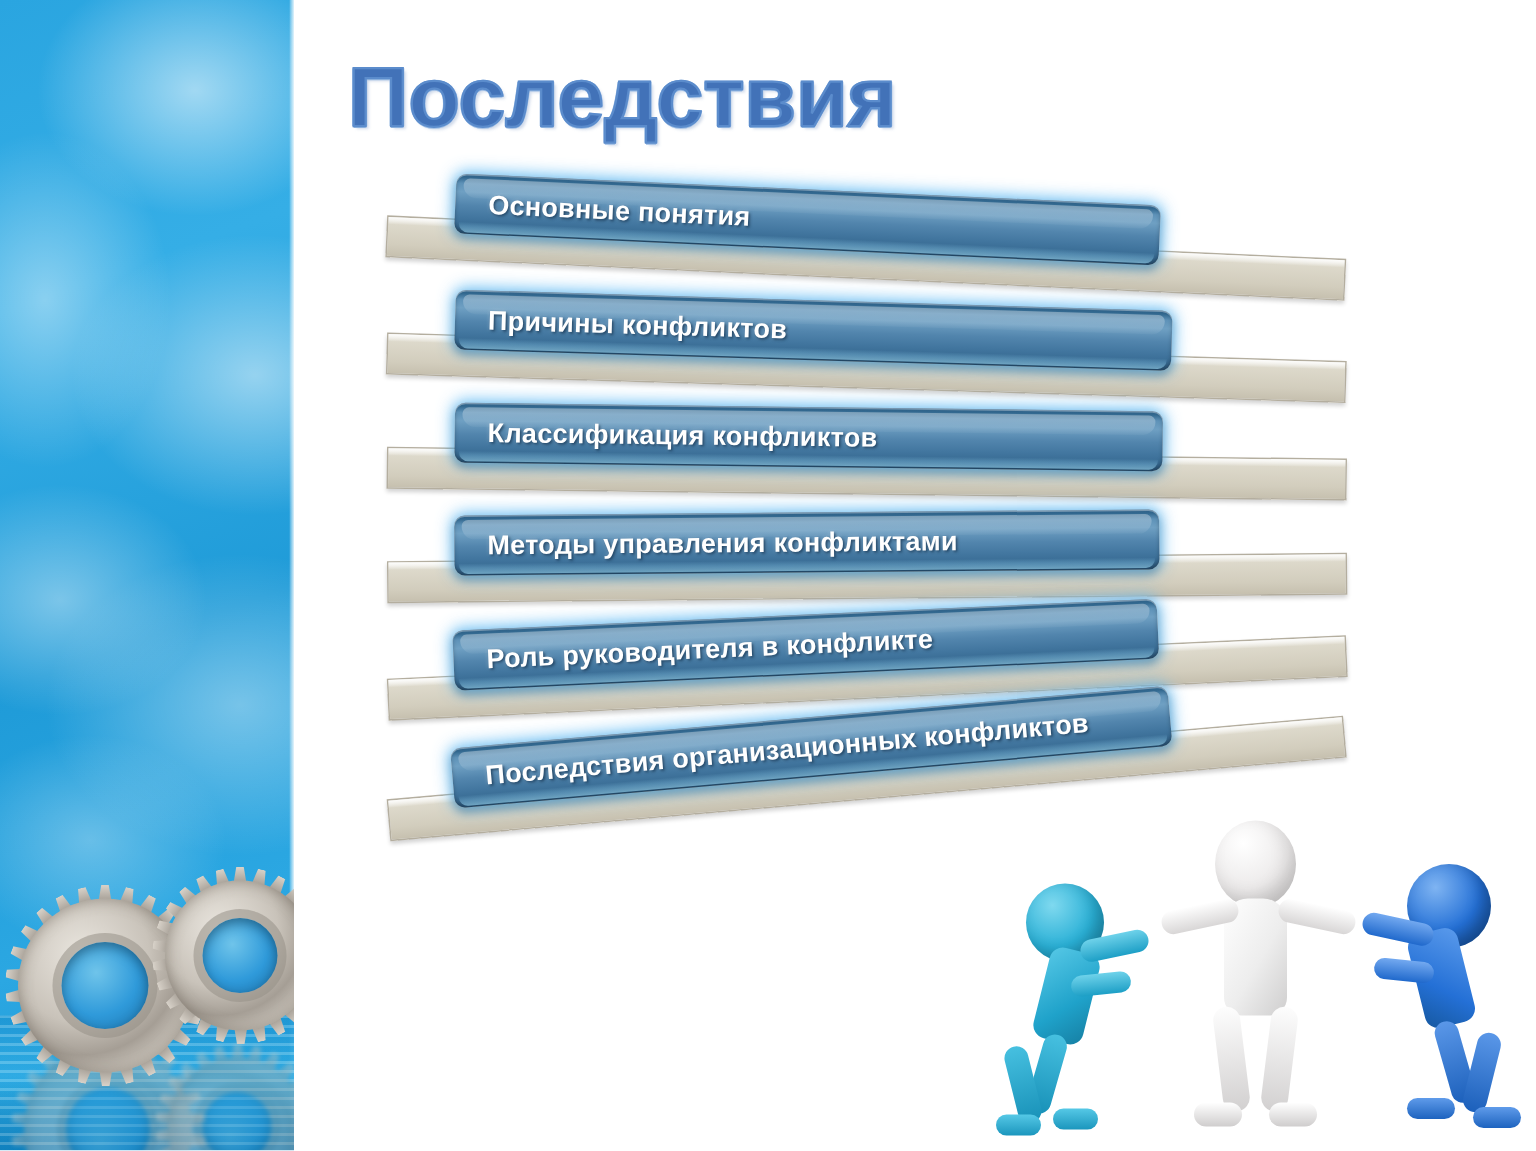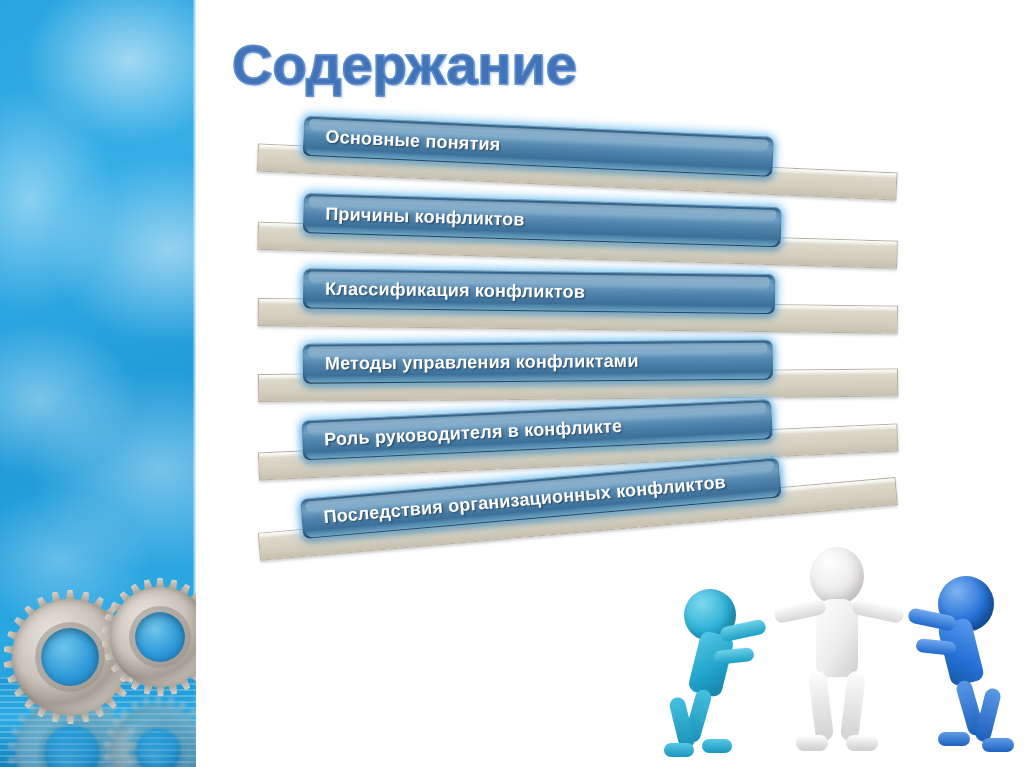--- a/index.html
+++ b/index.html
@@ -334,21 +334,21 @@
             <div class="tooth" style="transform: rotate(318.462deg); height: 12px; top: 0px; transform-origin: 50% 59px;"></div>
             <div class="tooth" style="transform: rotate(332.308deg); height: 12px; top: 0px; transform-origin: 50% 59px;"></div>
             <div class="tooth" style="transform: rotate(346.154deg); height: 12px; top: 0px; transform-origin: 50% 59px;"></div>
           </div>
         <div class="ring"></div>
         <div class="hole" style="left:25px; top:25px; width:50px; height:50px;"></div>
       </div>
     </div>
   </div>
 
-  <div class="title">Содержание</div>
+  <div class="title">Последствия</div>
 
   <div class="bars">
 
     <div class="bar-row" style="top:110px; transform: rotate(2.6deg);">
       <div class="plate"></div>
       <div class="capsule" style="width:470px;">
         <span class="cap-label">Основные понятия</span>
       </div>
     </div>
 

